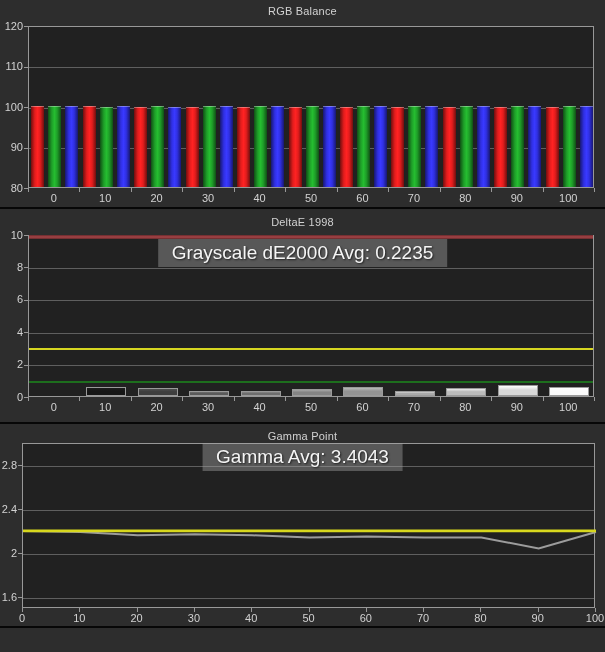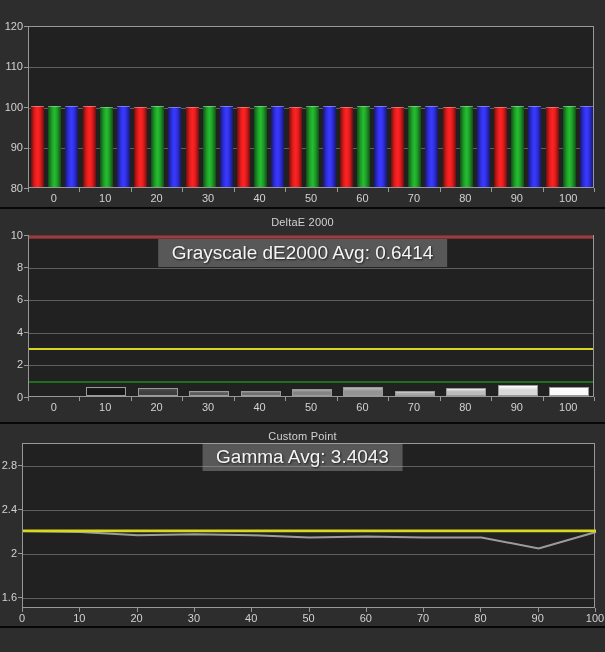--- a/index.html
+++ b/index.html
@@ -24,20 +24,21 @@
      display:flex;align-items:center;justify-content:center;}
   #caption-bar span{color:#0a0a0a;font-weight:bold;font-size:16.5px;letter-spacing:-.2px;}
   svg{position:absolute;left:0;top:0;overflow:visible;}
 </style>
 </head>
 <body>
 
 <div id="stage">
 
   <div class="panel" style="top:0;height:207px;">
+    <div class="chart-title" style="top:5px;">RGB Balance</div>
     <div class="plot" id="plot0" style="left:28px;top:26px;width:566px;height:162px;">
         <div class="gridline" style="top: 40px;"></div>
         <div class="gridline" style="top: 80.5px;"></div>
         <div class="gridline" style="top: 121px;"></div>
         <div class="bar" style="left: 2.22727px; width: 13px; height: 81px; background: linear-gradient(90deg, rgb(114, 15, 15) 0%, rgb(228, 29, 29) 30%, rgb(255, 34, 34) 50%, rgb(228, 29, 29) 70%, rgb(114, 15, 15) 100%); border-top: 1px solid rgba(255, 255, 255, 0.35); box-sizing: border-box;"></div>
         <div class="bar" style="left: 53.6818px; width: 13px; height: 81px; background: linear-gradient(90deg, rgb(114, 15, 15) 0%, rgb(228, 29, 29) 30%, rgb(255, 34, 34) 50%, rgb(228, 29, 29) 70%, rgb(114, 15, 15) 100%); border-top: 1px solid rgba(255, 255, 255, 0.35); box-sizing: border-box;"></div>
         <div class="bar" style="left: 105.136px; width: 13px; height: 80.19px; background: linear-gradient(90deg, rgb(114, 15, 15) 0%, rgb(228, 29, 29) 30%, rgb(255, 34, 34) 50%, rgb(228, 29, 29) 70%, rgb(114, 15, 15) 100%); border-top: 1px solid rgba(255, 255, 255, 0.35); box-sizing: border-box;"></div>
         <div class="bar" style="left: 156.591px; width: 13px; height: 80.19px; background: linear-gradient(90deg, rgb(114, 15, 15) 0%, rgb(228, 29, 29) 30%, rgb(255, 34, 34) 50%, rgb(228, 29, 29) 70%, rgb(114, 15, 15) 100%); border-top: 1px solid rgba(255, 255, 255, 0.35); box-sizing: border-box;"></div>
         <div class="bar" style="left: 208.045px; width: 13px; height: 79.785px; background: linear-gradient(90deg, rgb(114, 15, 15) 0%, rgb(228, 29, 29) 30%, rgb(255, 34, 34) 50%, rgb(228, 29, 29) 70%, rgb(114, 15, 15) 100%); border-top: 1px solid rgba(255, 255, 255, 0.35); box-sizing: border-box;"></div>
         <div class="bar" style="left: 259.5px; width: 13px; height: 80.19px; background: linear-gradient(90deg, rgb(114, 15, 15) 0%, rgb(228, 29, 29) 30%, rgb(255, 34, 34) 50%, rgb(228, 29, 29) 70%, rgb(114, 15, 15) 100%); border-top: 1px solid rgba(255, 255, 255, 0.35); box-sizing: border-box;"></div>
@@ -101,41 +102,41 @@
         <div class="xtick-mark" style="left: 388.182px; top: 188px;"></div>
         <div class="xtick-mark" style="left: 439.636px; top: 188px;"></div>
         <div class="xtick-mark" style="left: 491.091px; top: 188px;"></div>
         <div class="xtick-mark" style="left: 542.545px; top: 188px;"></div>
         <div class="xtick-mark" style="left: 594px; top: 188px;"></div>
       </div>
   </div>
   <div class="divider" style="top:207px;"></div>
 
   <div class="panel" style="top:209px;height:213px;">
-    <div class="chart-title" style="top:7px;">DeltaE 2000</div>
+    <div class="chart-title" style="top:7px;">DeltaE 1998</div>
     <div class="plot" id="plot1" style="left:28px;top:26px;width:566px;height:162px;">
         <div class="gridline" style="top: 31.9px;"></div>
         <div class="gridline" style="top: 64.3px;"></div>
         <div class="gridline" style="top: 96.7px;"></div>
         <div class="gridline" style="top: 129.1px;"></div>
         <div class="refline" style="top: -1px; height: 4px; background: linear-gradient(rgb(101, 41, 43), rgb(168, 69, 72) 50%, rgb(101, 41, 43)); z-index: 1;"></div>
         <div class="refline" style="top: 112.4px; height: 2px; background: rgb(214, 214, 33); z-index: 1;"></div>
         <div class="refline" style="top: 144.8px; height: 2px; background: rgb(29, 110, 29); z-index: 1;"></div>
         <div class="de-bar" style="left: 57.1818px; width: 40px; height: 8.91px; background: linear-gradient(rgb(28, 28, 28), rgb(22, 22, 22) 45%); z-index: 2;"></div>
         <div class="de-bar" style="left: 108.636px; width: 40px; height: 8.1px; background: linear-gradient(rgb(79, 79, 79), rgb(63, 63, 63) 45%); z-index: 2;"></div>
         <div class="de-bar" style="left: 160.091px; width: 40px; height: 4.86px; background: linear-gradient(rgb(113, 113, 113), rgb(90, 90, 90) 45%); z-index: 2;"></div>
         <div class="de-bar" style="left: 211.545px; width: 40px; height: 5.184px; background: linear-gradient(rgb(138, 138, 138), rgb(110, 110, 110) 45%); z-index: 2;"></div>
         <div class="de-bar" style="left: 263px; width: 40px; height: 6.804px; background: linear-gradient(rgb(165, 165, 165), rgb(132, 132, 132) 45%); z-index: 2;"></div>
         <div class="de-bar" style="left: 314.455px; width: 40px; height: 8.91px; background: linear-gradient(rgb(185, 185, 185), rgb(148, 148, 148) 45%); z-index: 2;"></div>
         <div class="de-bar" style="left: 365.909px; width: 40px; height: 4.536px; background: linear-gradient(rgb(211, 211, 211), rgb(169, 169, 169) 45%); z-index: 2;"></div>
         <div class="de-bar" style="left: 417.364px; width: 40px; height: 8.1px; background: linear-gradient(rgb(235, 235, 235), rgb(188, 188, 188) 45%); z-index: 2;"></div>
         <div class="de-bar" style="left: 468.818px; width: 40px; height: 10.53px; background: linear-gradient(rgb(255, 255, 255), rgb(216, 216, 216) 45%); z-index: 2;"></div>
         <div class="de-bar" style="left: 520.273px; width: 40px; height: 9.396px; background: linear-gradient(rgb(255, 255, 255), rgb(250, 250, 250) 45%); z-index: 2;"></div>
       </div>
-    <div class="overlay-badge" style="top:30px;">Grayscale dE2000 Avg: 0.6414</div>
+    <div class="overlay-badge" style="top:30px;">Grayscale dE2000 Avg: 0.2235</div>
     <div id="ax1">
         <div class="ytick-label" style="left: -3px; top: 19.5px;">10</div>
         <div class="ytick-mark" style="left: 24px; top: 26px;"></div>
         <div class="ytick-label" style="left: -3px; top: 51.9px;">8</div>
         <div class="ytick-mark" style="left: 24px; top: 58.4px;"></div>
         <div class="ytick-label" style="left: -3px; top: 84.3px;">6</div>
         <div class="ytick-mark" style="left: 24px; top: 90.8px;"></div>
         <div class="ytick-label" style="left: -3px; top: 116.7px;">4</div>
         <div class="ytick-mark" style="left: 24px; top: 123.2px;"></div>
         <div class="ytick-label" style="left: -3px; top: 149.1px;">2</div>
@@ -163,21 +164,21 @@
         <div class="xtick-mark" style="left: 388.182px; top: 188px;"></div>
         <div class="xtick-mark" style="left: 439.636px; top: 188px;"></div>
         <div class="xtick-mark" style="left: 491.091px; top: 188px;"></div>
         <div class="xtick-mark" style="left: 542.545px; top: 188px;"></div>
         <div class="xtick-mark" style="left: 594px; top: 188px;"></div>
       </div>
   </div>
   <div class="divider" style="top:422px;"></div>
 
   <div class="panel" style="top:424px;height:202px;">
-    <div class="chart-title" style="top:6px;">Custom Point</div>
+    <div class="chart-title" style="top:6px;">Gamma Point</div>
     <div class="plot" id="plot2" style="left:22px;top:19px;width:573px;height:165px;">
         <div class="gridline" style="top: 21.5px;"></div>
         <div class="gridline" style="top: 65.5px;"></div>
         <div class="gridline" style="top: 109.5px;"></div>
         <div class="gridline" style="top: 153.5px;"></div>
         <svg width="573" height="165">
           <polyline points="0,86.9 57.3,87.99999999999999 114.6,91.3 171.89999999999998,90.19999999999997 229.2,91.3 286.5,93.50000000000001 343.79999999999995,92.39999999999999 401.09999999999997,93.50000000000001 458.4,93.50000000000001 515.6999999999999,104.50000000000001 573,87.99999999999999" fill="none" stroke="#9c9c9c" stroke-width="2"></polyline>
           <polyline points="0,86.9 57.3,86.9 114.6,86.9 171.89999999999998,86.9 229.2,86.9 286.5,86.9 343.79999999999995,86.9 401.09999999999997,86.9 458.4,86.9 515.6999999999999,86.9 573,86.9" fill="none" stroke="#d8d81e" stroke-width="2.6"></polyline>
         </svg>
       </div>

